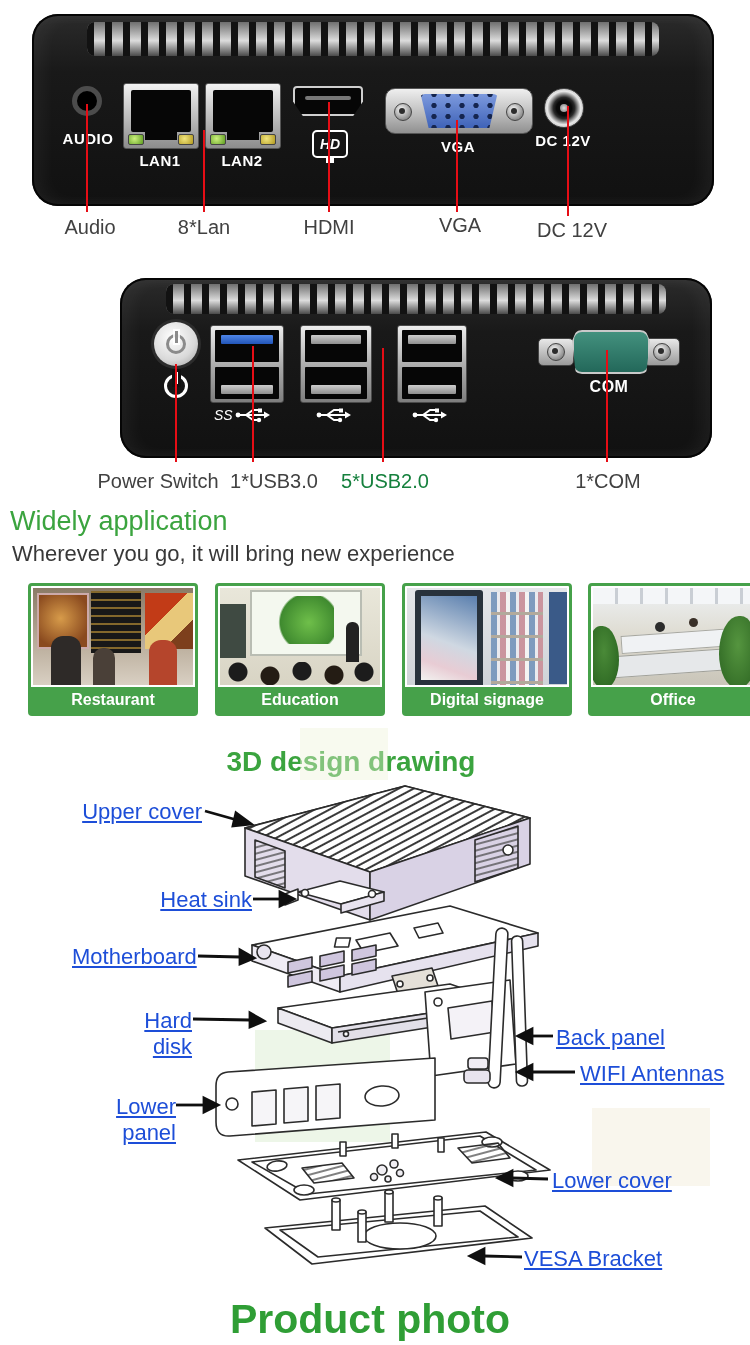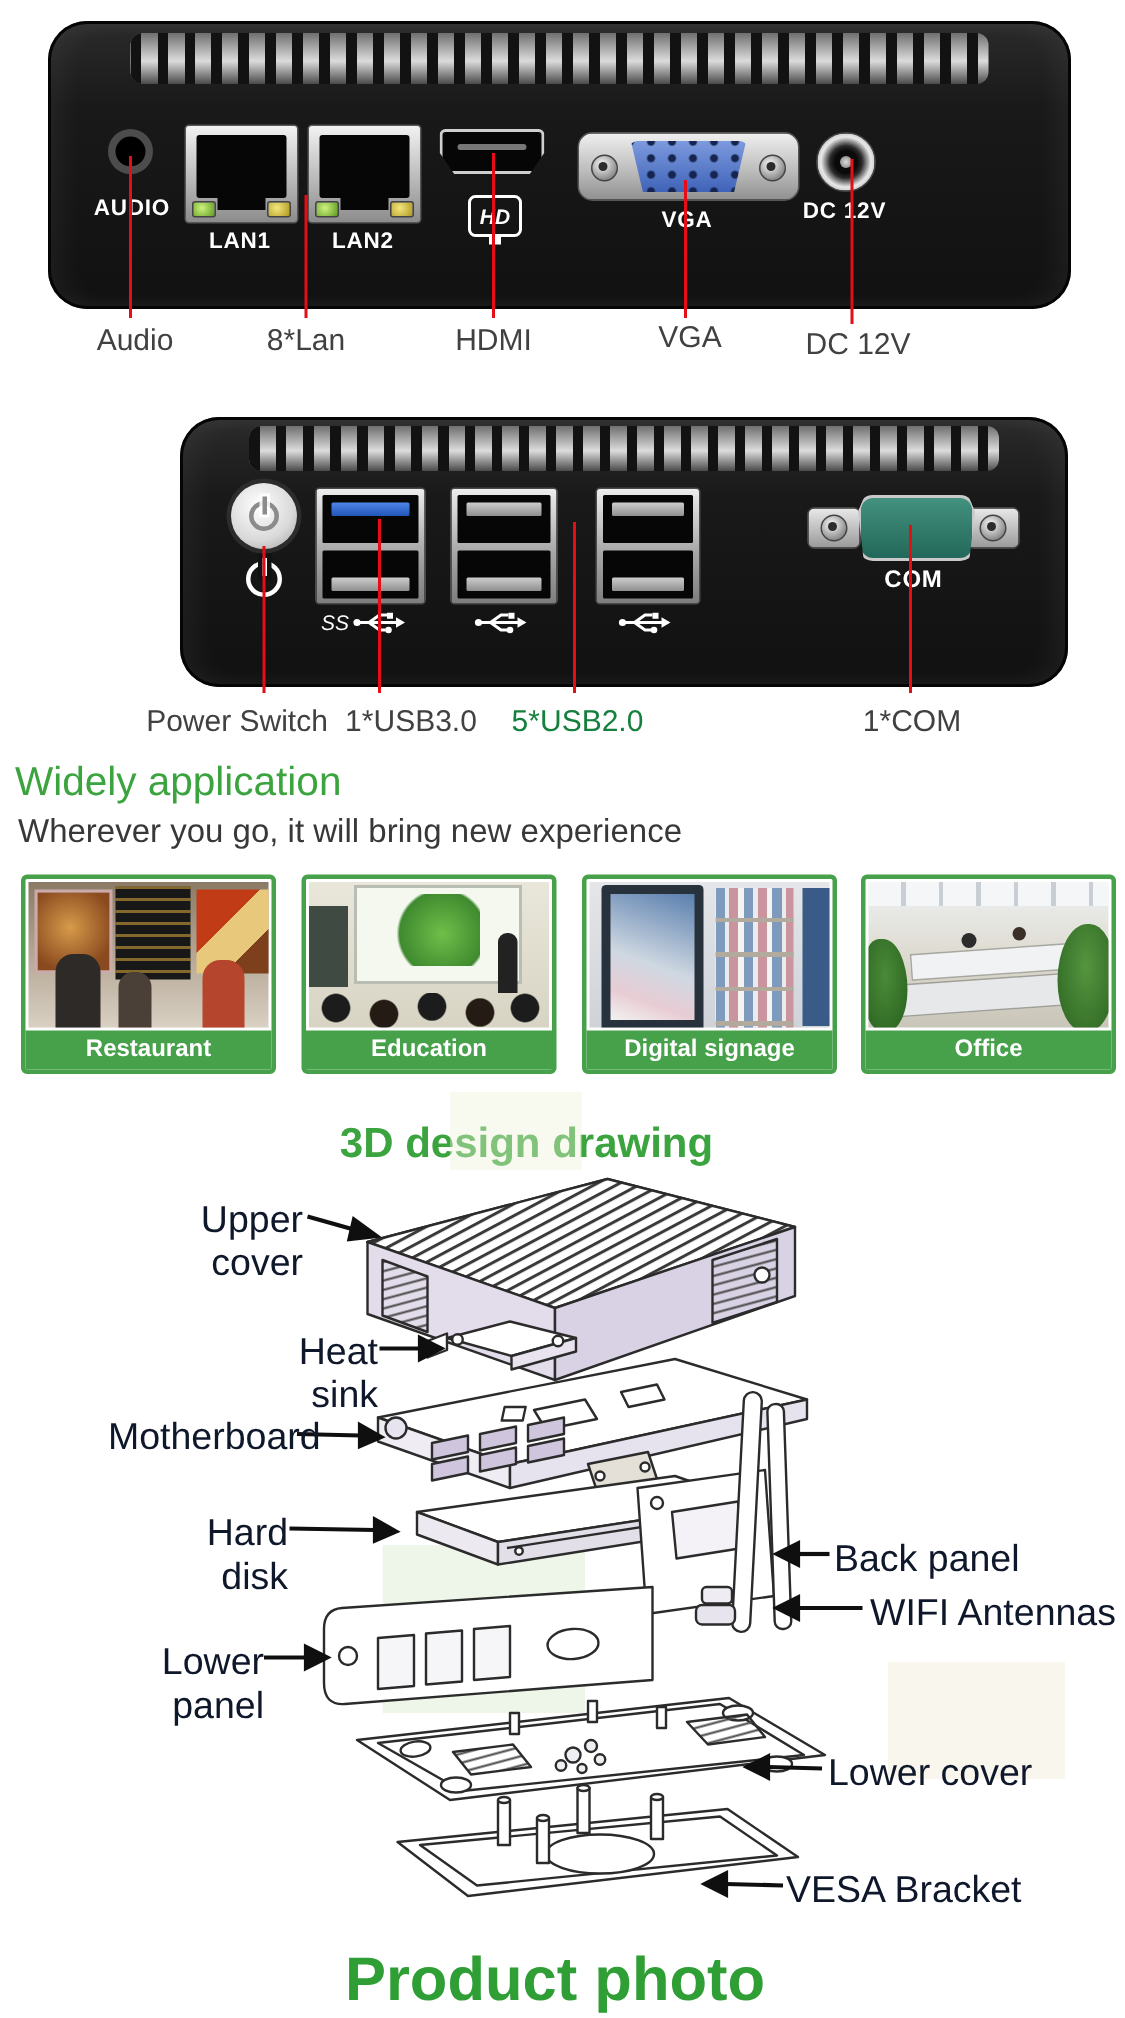--- a/index.html
+++ b/index.html
@@ -87,29 +87,29 @@
 
   
   .redline{position:absolute;width:2px;background:#e60d15;}
   .ann{position:absolute;font-size:20px;color:#414141;text-align:center;}
   .ann.gray{color:#15803d;}
 
   
   .apptitle{position:absolute;font-size:27px;color:#3ba43f;}
   .appsub{position:absolute;font-size:22px;color:#383838;}
   .card{position:absolute;top:583px;width:170px;height:133px;box-sizing:border-box;
-        border:3px solid #46a14a;border-radius:4px;background:#fff;}
+        border:3px solid #46a14a;border-radius:4px;background:#fff;margin-left:14px;}
   .cardimg{position:absolute;left:2px;right:2px;top:2px;bottom:28px;overflow:hidden;}
   .cardbar{position:absolute;left:0;right:0;bottom:0;height:26px;background:#46a14a;color:#fff;
            font-weight:bold;font-size:16px;display:flex;align-items:center;justify-content:center;}
   .shape{position:absolute;}
 
   
   .d3title{position:absolute;font-size:28px;font-weight:bold;color:#3ba43f;text-align:center;}
-  .dlabel{position:absolute;font-size:25px;color:#0f172a;}
+  .dlabel{position:absolute;font-size:22px;color:#1d4ed8;text-decoration:underline;}
   .wm{position:absolute;}
 
   .prodtitle{position:absolute;font-size:41px;font-weight:bold;color:#2f9e35;text-align:center;}
 </style>
 </head>
 <body>
 
 <div class="page">
 
   <div class="device" style="left:32px;top:14px;width:682px;height:192px;">

